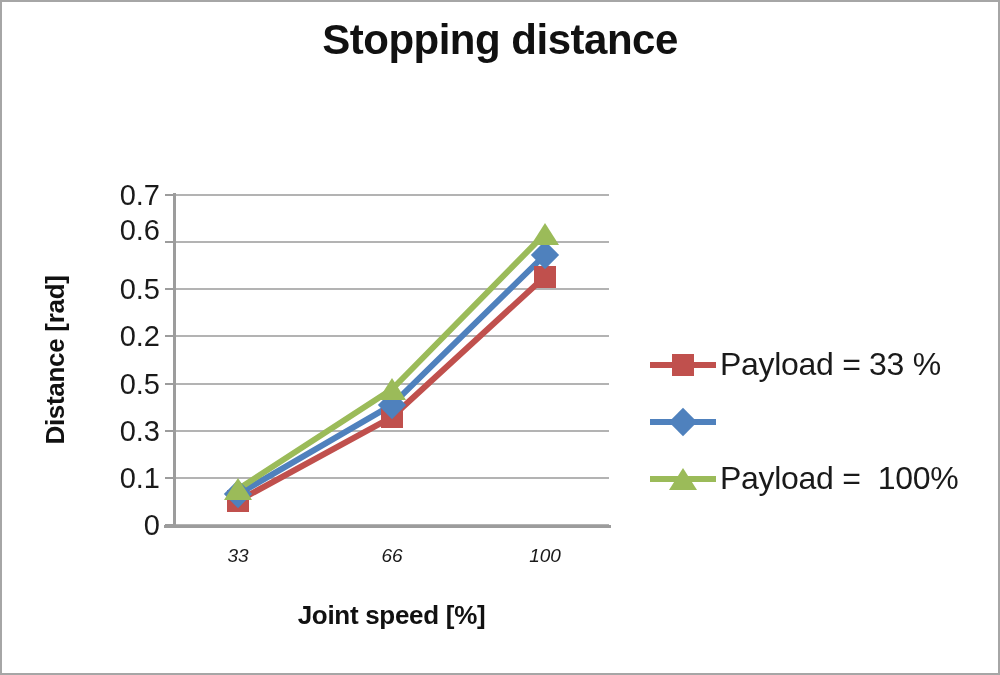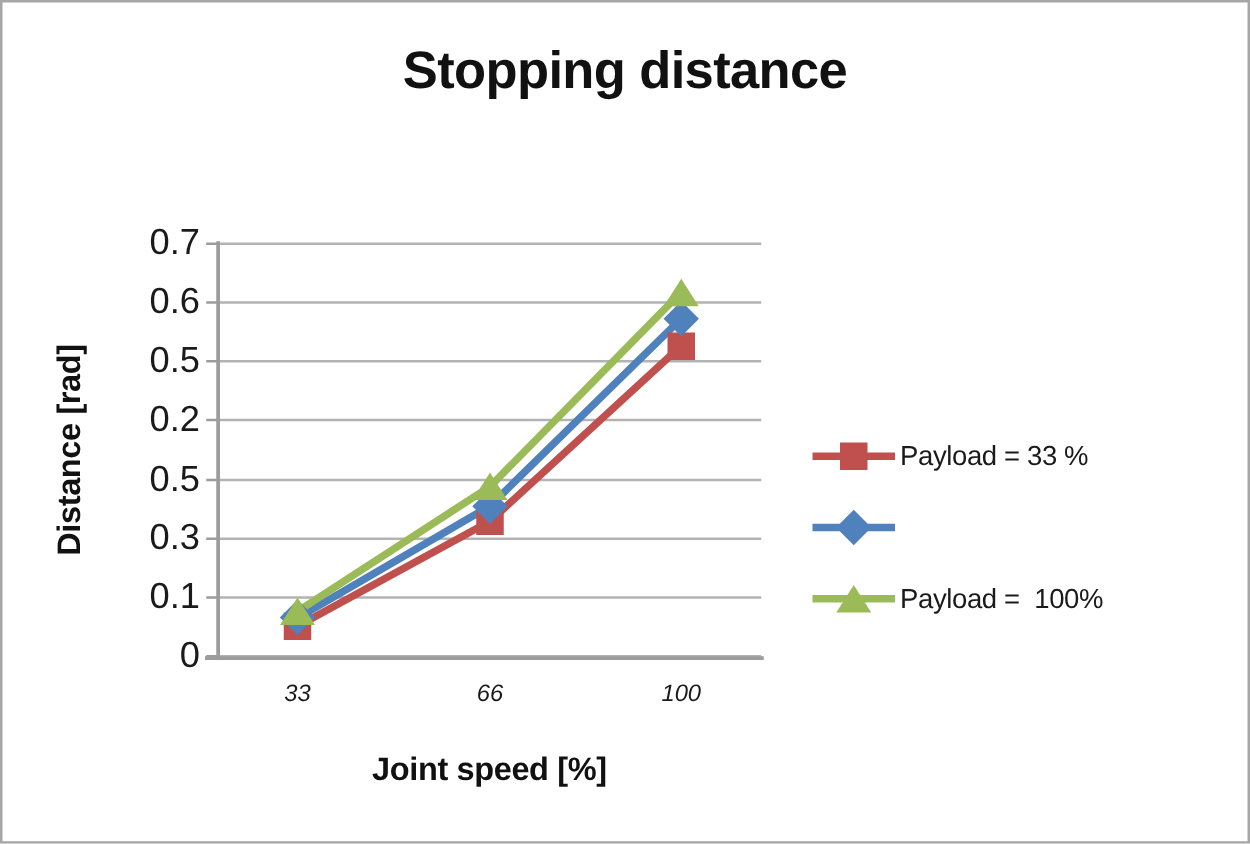--- a/index.html
+++ b/index.html
@@ -17,21 +17,21 @@
     background: #ffffff;
     box-sizing: border-box;
     border: 2px solid #a6a6a6;
     overflow: hidden;
   }
 
   
   #chart-title {
     position: absolute;
     left: 0;
-    top: 28px;
+    top: 12px;
     width: 100%;
     text-align: center;
     font-weight: bold;
     font-size: 42px;
     line-height: 1.22;
     color: #111111;
     letter-spacing: -0.5px;
   }
   #chart-title .t-line {
     display: block;
@@ -150,21 +150,21 @@
     margin-top: -3px;
     width: 100%;
     height: 6px;
   }
   .legend-swatch .sw-marker {
     position: absolute;
     left: 50%;
     top: 50%;
   }
   .legend-label {
-    font-size: 22px;
+    font-size: 32px;
     color: #1a1a1a;
     white-space: pre;
     margin-left: 4px;
     letter-spacing: -0.3px;
   }
 
   
   .mk-square {
     width: 22px;
     height: 22px;
@@ -233,21 +233,21 @@
         <div class="ytick-label" style="top: 282.857px;">0.1</div>
         <div class="ytick" style="top: 234.714px;"></div>
         <div class="ytick-label" style="top: 235.714px;">0.3</div>
         <div class="ytick" style="top: 187.571px;"></div>
         <div class="ytick-label" style="top: 188.571px;">0.5</div>
         <div class="ytick" style="top: 140.429px;"></div>
         <div class="ytick-label" style="top: 141.429px;">0.2</div>
         <div class="ytick" style="top: 93.2857px;"></div>
         <div class="ytick-label" style="top: 94.2857px;">0.5</div>
         <div class="ytick" style="top: 46.1429px;"></div>
-        <div class="ytick-label" style="top: 47px;">0.6</div>
+        <div class="ytick-label" style="top: 35px;">0.6</div>
         <div class="ytick" style="top: -1px;"></div>
         <div class="ytick-label" style="top: 0px;">0.7</div>
       </div>
     <div id="x-axis-line"></div>
     <div id="xticks-layer">
         <div class="xtick-label" style="left: 64px;">33</div>
         <div class="xtick-label" style="left: 218px;">66</div>
         <div class="xtick-label" style="left: 371px;">100</div>
       </div>
     <svg id="series-svg" viewBox="0 0 435 330" preserveAspectRatio="none">

